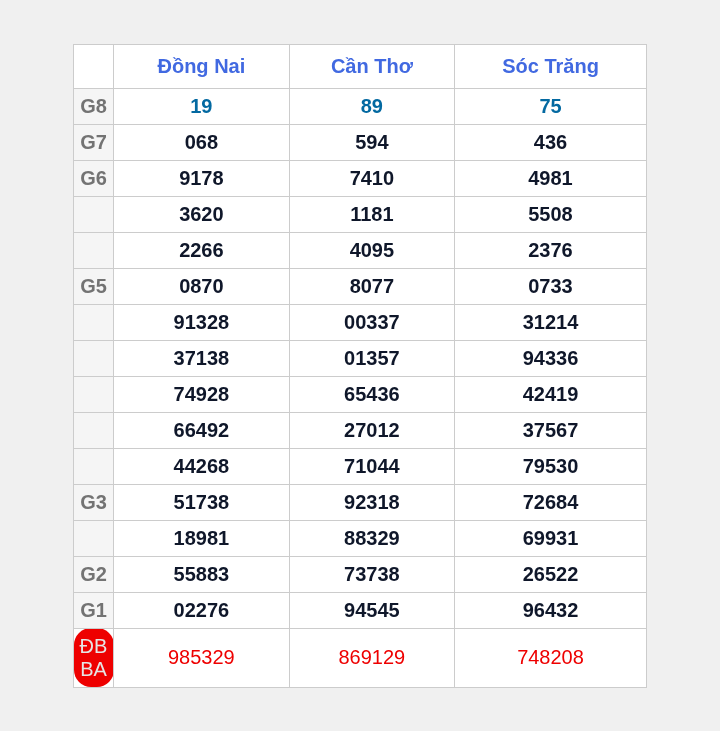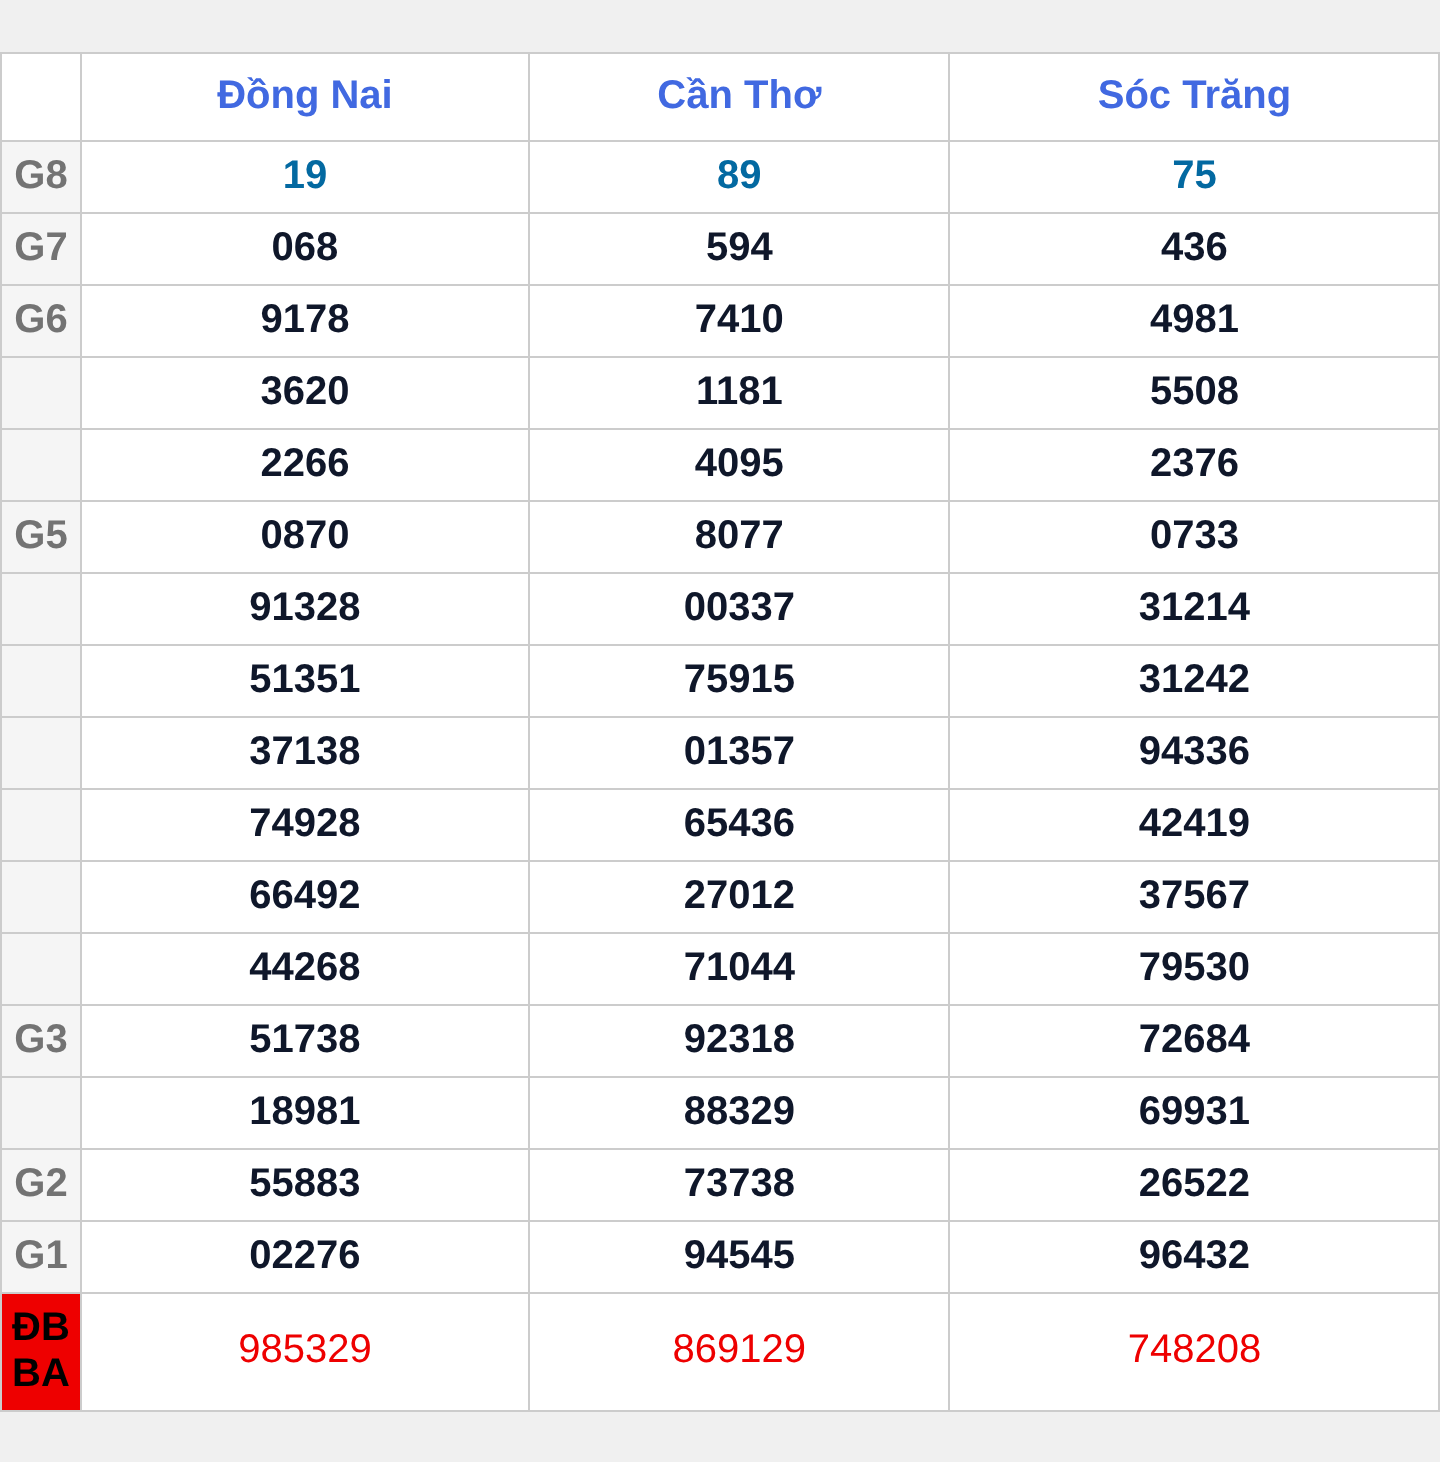--- a/index.html
+++ b/index.html
@@ -5,21 +5,21 @@
     * { margin: 0; padding: 0; box-sizing: border-box; }
     body {
       background: #f0f0f0;
       display: flex;
       justify-content: center;
       align-items: center;
       min-height: 100vh;
       font-family: Arial, sans-serif;
     }
     .lottery-table {
-      width: 720px;
+      width: 574px;
       border-collapse: collapse;
       background: white;
       border: 1px solid #ccc;
     }
     .lottery-table th, .lottery-table td {
       border: 1px solid #ccc;
       text-align: center;
       padding: 6px 4px;
       font-size: 20px;
     }
@@ -47,24 +47,25 @@
       font-size: 28px;
       font-weight: normal;
     }
     .normal-value {
       color: #0f172a;
       font-size: 20px;
       font-weight: bold;
     }
     .db-label {
       background: #e00;
-      color: #000000;
+      color: #e5e5e5;
       font-size: 13px;
-      font-weight: bold;
+      font-weight: normal;
       width: 40px;
+      border-radius: 17px;
     }
   </style>
 </head>
 <body>
 
 <table class="lottery-table">
   <thead>
     <tr>
       <th></th>
       <th>Đồng Nai</th>
@@ -110,26 +111,20 @@
         <td class="normal-value">0733</td>
       </tr>
       <tr>
         <td class="row-label"></td>
         <td class="normal-value">91328</td>
         <td class="normal-value">00337</td>
         <td class="normal-value">31214</td>
       </tr>
       <tr>
         <td class="row-label"></td>
-        <td class="normal-value">51351</td>
-        <td class="normal-value">75915</td>
-        <td class="normal-value">31242</td>
-      </tr>
-      <tr>
-        <td class="row-label"></td>
         <td class="normal-value">37138</td>
         <td class="normal-value">01357</td>
         <td class="normal-value">94336</td>
       </tr>
       <tr>
         <td class="row-label"></td>
         <td class="normal-value">74928</td>
         <td class="normal-value">65436</td>
         <td class="normal-value">42419</td>
       </tr>

